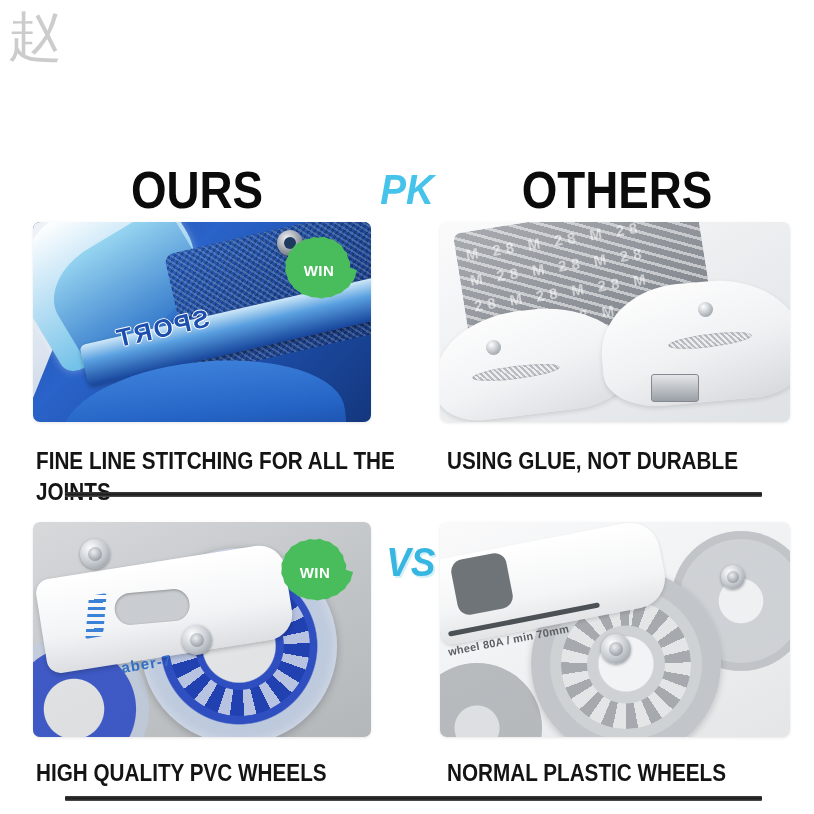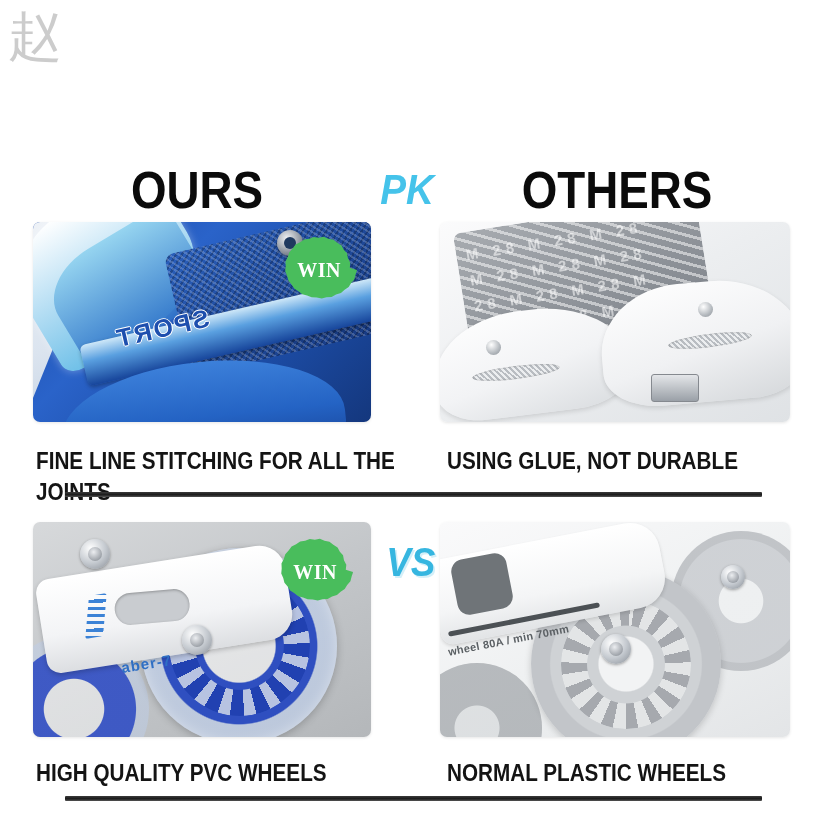--- a/index.html
+++ b/index.html
@@ -310,21 +310,21 @@
       5.6% 51.9%, 6.2% 45.3%, 5.9% 38.7%, 8.9% 32.8%, 10.9% 26.6%,
       15.3% 21.8%, 19.2% 16.5%, 25.1% 13.6%, 30.5% 9.8%, 37.0% 9.0%,
       43.2% 6.6%, 49.8% 7.5%, 56.4% 6.4%, 62.5% 9.0%, 69.0% 10.3%,
       74.1% 14.2%, 79.7% 17.6%, 82.7% 23.3%, 86.9% 28.1%, 88.1% 34.6%,
       91.2% 40.4%, 90.5% 47.0%)
     ;
     box-shadow:0 1px 4px rgba(0,0,0,.25);
   }
   .win-badge .win-text{
     position:relative;z-index:2;color:#ffffff;font-weight:bold;
-    font-family:Liberation Serif, serif;font-size:20px;letter-spacing:.5px;
+    font-family:Liberation Sans, sans-serif;font-size:15px;letter-spacing:.5px;
   }
   .badge-r1{right:14px;top:10px;}
   .badge-r2{right:18px;top:12px;}
 
   
   .vs{
     position:absolute;z-index:15;
     font-family:"Liberation Sans",sans-serif;font-style:italic;font-weight:bold;
     font-size:40px;color:#36b6e0;line-height:40px;
     text-shadow:2px 2px 0 rgba(160,220,240,0.45);

